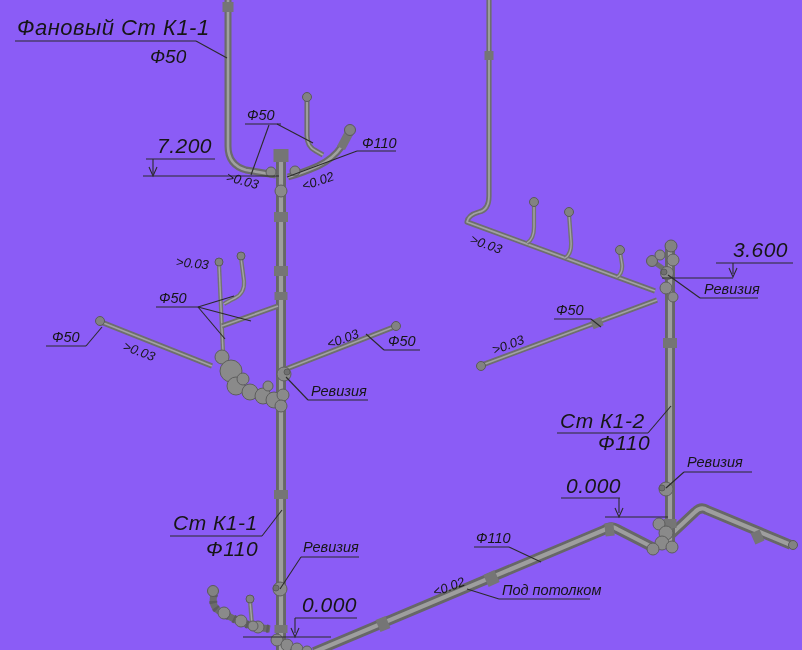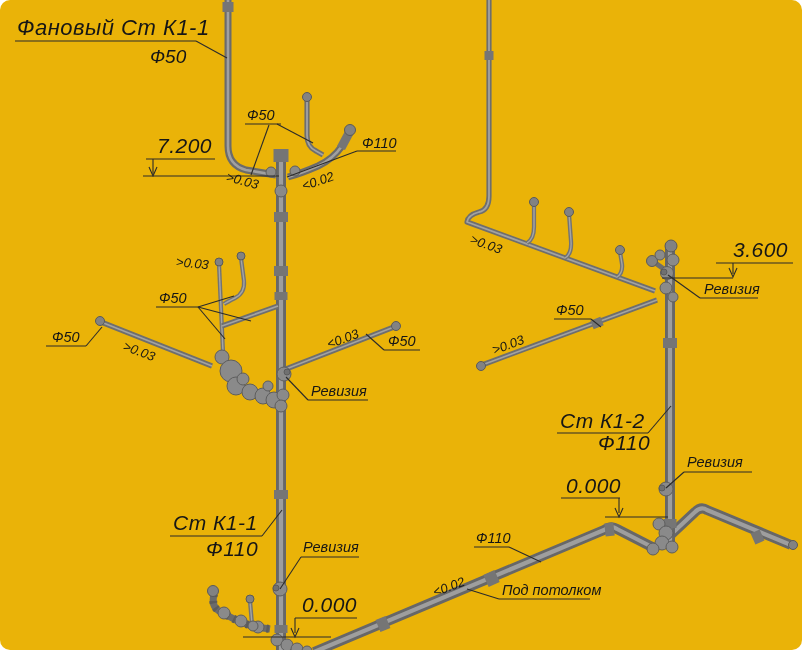--- a/index.html
+++ b/index.html
@@ -1,16 +1,16 @@
 <!DOCTYPE html>
 <html><head>
 <meta charset="utf-8">
 <style>
   html,body{margin:0;padding:0;background:#ffffff;}
-  #stage{position:relative;width:802px;height:650px;background:#eab308;overflow:hidden;border-radius:10px;}
+  #stage{position:relative;width:802px;height:650px;background:#8b5cf6;overflow:hidden;}
   svg{display:block;}
   
   .p110o{fill:none;stroke:#676767;stroke-width:10;stroke-linejoin:round;}
   .p110i{fill:none;stroke:#9e9e9e;stroke-width:4.2;stroke-linejoin:round;}
   .p70o{fill:none;stroke:#6b6b6b;stroke-width:7;stroke-linejoin:round;}
   .p70i{fill:none;stroke:#a0a0a0;stroke-width:2.6;stroke-linejoin:round;}
   .p50o{fill:none;stroke:#6e6e6e;stroke-width:5.2;stroke-linejoin:round;}
   .p50i{fill:none;stroke:#a2a2a2;stroke-width:1.8;stroke-linejoin:round;}
   .p40o{fill:none;stroke:#737373;stroke-width:4.2;stroke-linejoin:round;}
   .p40i{fill:none;stroke:#a5a5a5;stroke-width:1.4;stroke-linejoin:round;}

